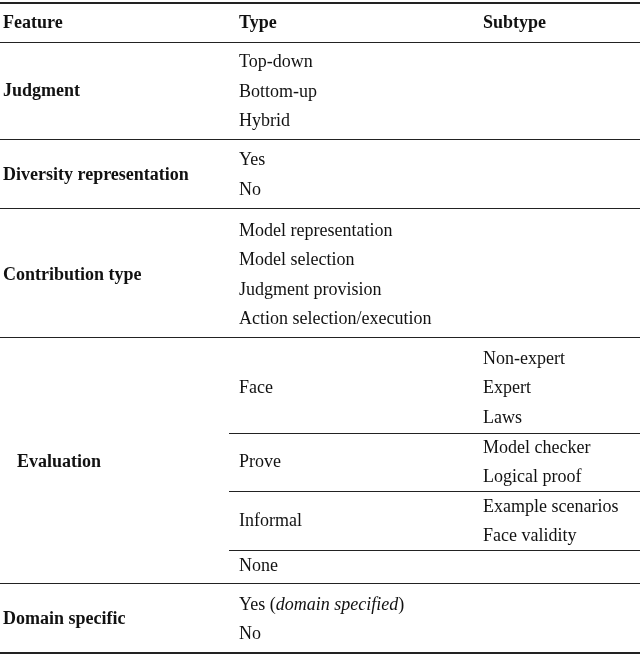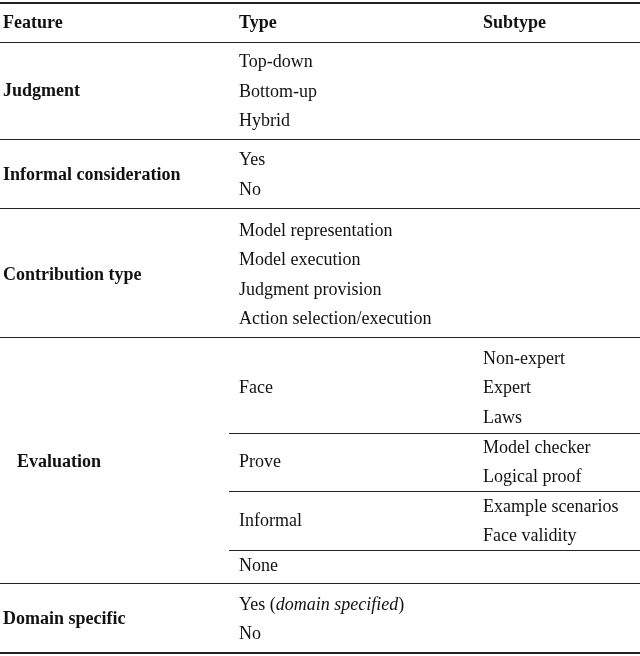--- a/index.html
+++ b/index.html
@@ -18,28 +18,28 @@
 <span class="t b" style="left:239px;top:12px">Type</span>
 <span class="t b" style="left:483px;top:12px">Subtype</span>
 <div class="rule" style="top:42px;width:640px;height:1px"></div>
 
 <span class="t b" style="left:3px;top:80px">Judgment</span>
 <span class="t" style="left:239px;top:51px">Top-down</span>
 <span class="t" style="left:239px;top:81px">Bottom-up</span>
 <span class="t" style="left:239px;top:110px">Hybrid</span>
 <div class="rule" style="top:139px;width:640px;height:1px"></div>
 
-<span class="t b" style="left:3px;top:164px">Informal consideration</span>
+<span class="t b" style="left:3px;top:164px">Diversity representation</span>
 <span class="t" style="left:239px;top:149px">Yes</span>
 <span class="t" style="left:239px;top:179px">No</span>
 <div class="rule" style="top:208px;width:640px;height:1px"></div>
 
 <span class="t b" style="left:3px;top:264px">Contribution type</span>
 <span class="t" style="left:239px;top:220px">Model representation</span>
-<span class="t" style="left:239px;top:249px">Model execution</span>
+<span class="t" style="left:239px;top:249px">Model selection</span>
 <span class="t" style="left:239px;top:279px">Judgment provision</span>
 <span class="t" style="left:239px;top:308px">Action selection/execution</span>
 <div class="rule" style="top:337px;width:640px;height:1px"></div>
 
 <span class="t b" style="left:17px;top:451px">Evaluation</span>
 <span class="t" style="left:239px;top:377px">Face</span>
 <span class="t" style="left:483px;top:348px">Non-expert</span>
 <span class="t" style="left:483px;top:377px">Expert</span>
 <span class="t" style="left:483px;top:407px">Laws</span>
 <div class="rule" style="top:433px;left:229px;width:411px;height:1px"></div>

